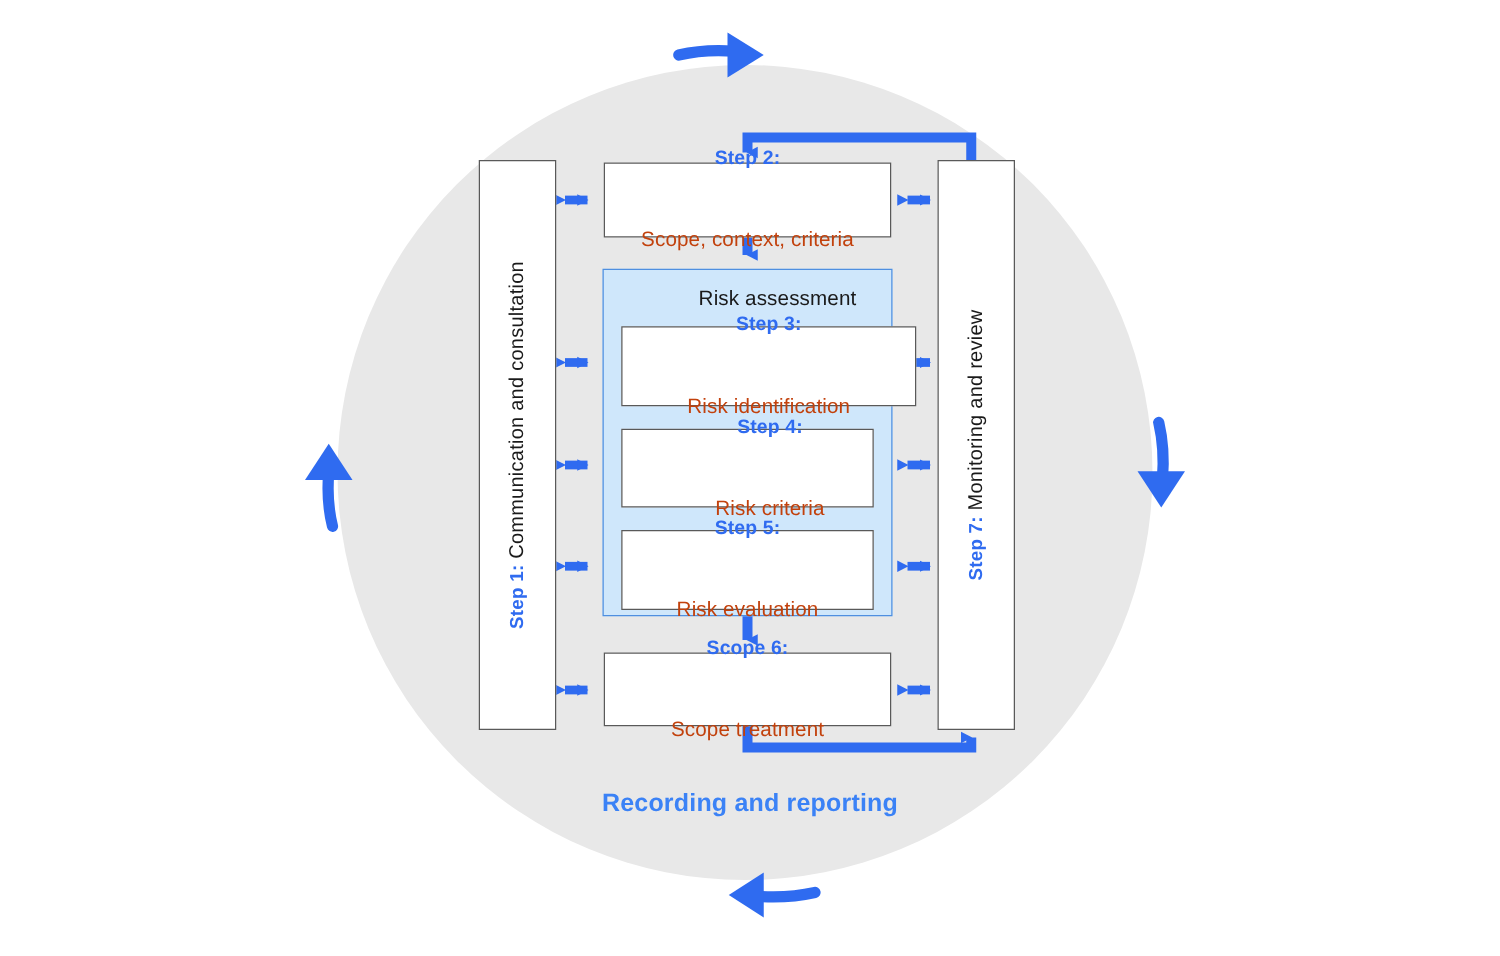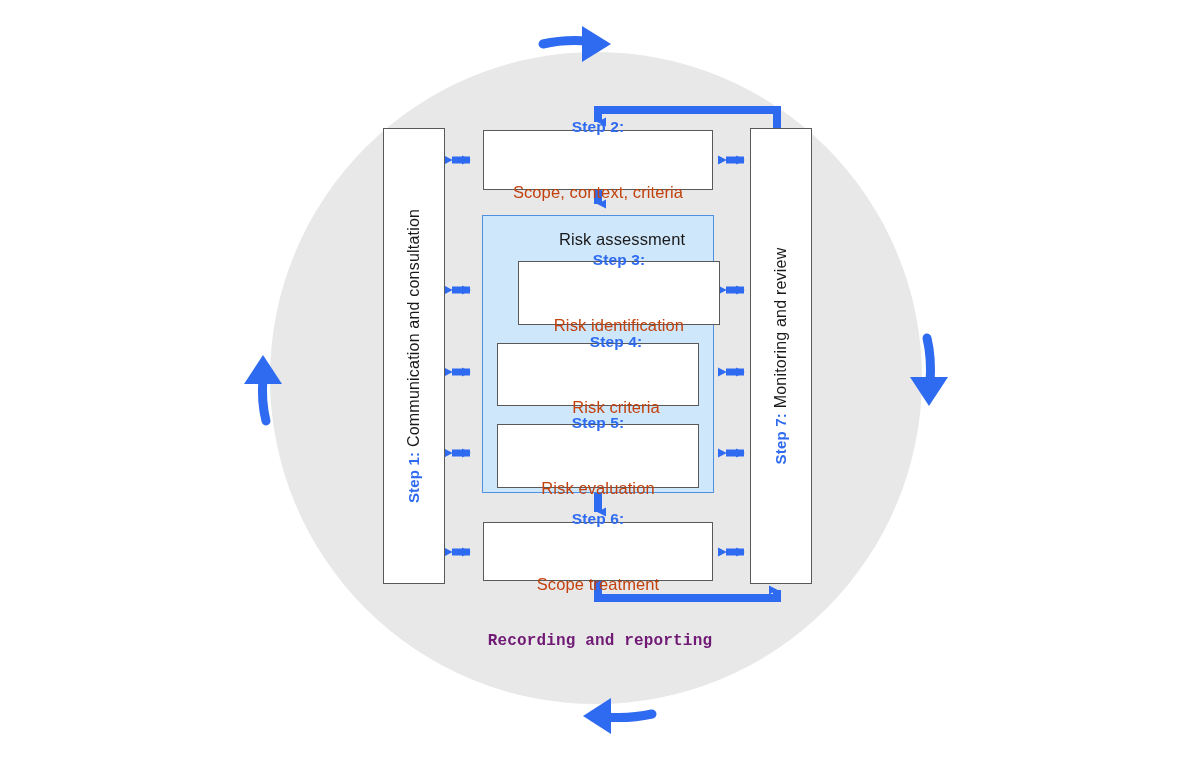--- a/index.html
+++ b/index.html
@@ -98,26 +98,25 @@
     padding-left: 24px;
   }
 
   
   #recording-caption {
     position: absolute;
     left: 0;
     width: 1200px;
     text-align: center;
     top: 632px;
-    color: #701a75;
+    color: #3b82f6;
     font-weight: bold;
-    font-size: 16px;
+    font-size: 20px;
     letter-spacing: .15px;
     z-index: 6;
-    font-family: Liberation Mono, monospace;
   }
 </style>
 </head>
 <body>
 
 <div id="stage">
 
   <svg id="svg-layer" viewBox="0 0 1200 765">
     <defs>
       <marker id="mk-down" markerWidth="10" markerHeight="10" refX="5" refY="8.2" orient="auto" markerUnits="userSpaceOnUse">
@@ -227,35 +226,35 @@
     <div class="vtext rot-right">
       <span class="pfx">Step 7:</span><span>&nbsp;</span><span>Monitoring and review</span>
     </div>
   </div>
 
   <div class="box" style="left:483px; top:130px; width:230px; height:60px;">
     <div class="step-label">Step 2:</div>
     <div class="step-title">Scope, context, criteria</div>
   </div>
 
-  <div class="box" style="left:518px; top:261px; width:202px; height:64px;">
+  <div class="box" style="left:497px; top:261px; width:236px; height:64px;">
     <div class="step-label">Step 3:</div>
     <div class="step-title">Risk identification</div>
   </div>
 
   <div class="box" style="left:497px; top:343px; width:202px; height:63px;padding-left:36px;">
     <div class="step-label">Step 4:</div>
     <div class="step-title">Risk criteria</div>
   </div>
 
   <div class="box" style="left:497px; top:424px; width:202px; height:64px;">
     <div class="step-label">Step 5:</div>
     <div class="step-title">Risk evaluation</div>
   </div>
 
   <div class="box" style="left:483px; top:522px; width:230px; height:59px;">
-    <div class="step-label">Step 6:</div>
+    <div class="step-label">Scope 6:</div>
     <div class="step-title">Scope treatment</div>
   </div>
 
   <div id="recording-caption">Recording and reporting</div>
 
 </div>
 
 </body></html>

